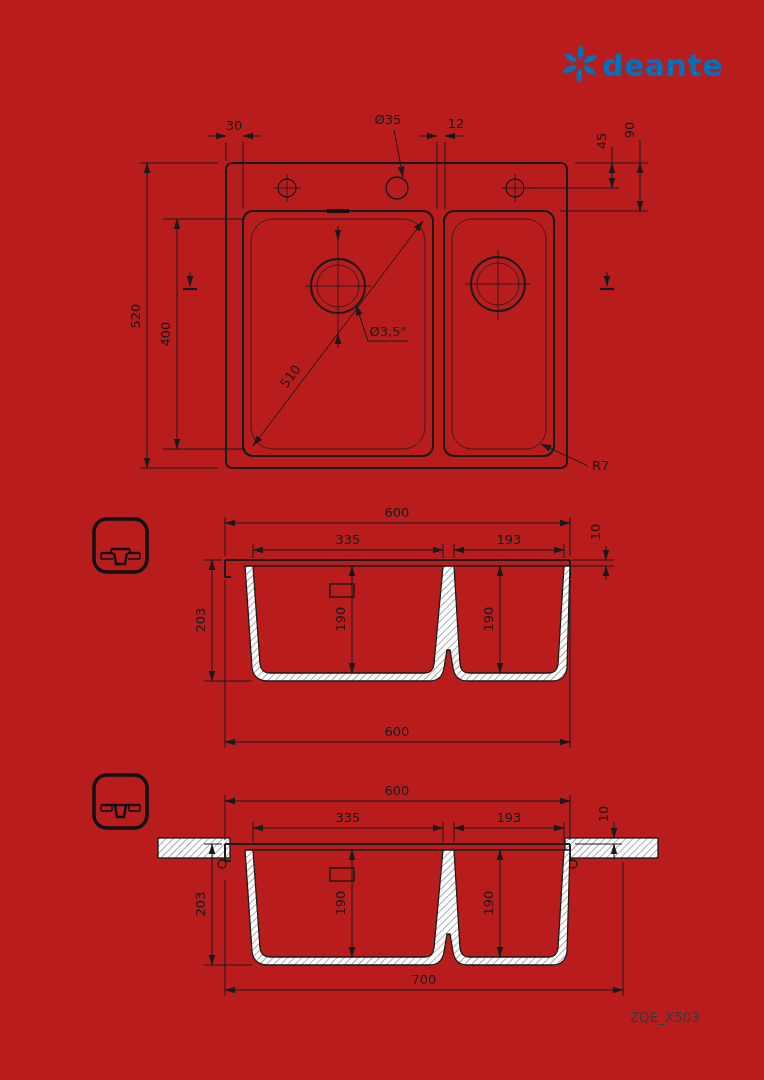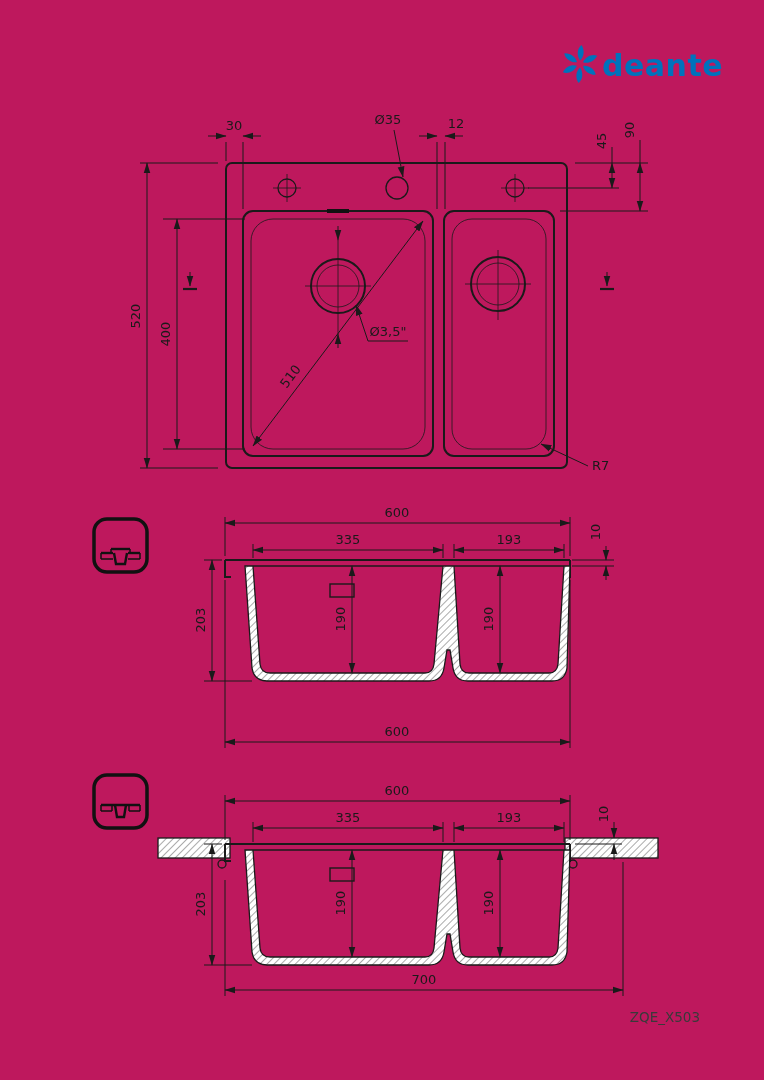--- a/index.html
+++ b/index.html
@@ -1,16 +1,16 @@
 <!DOCTYPE html>
 <html><head>
 <meta charset="utf-8">
 <style>
   html,body{margin:0;padding:0;background:#ffffff;}
-  .page{position:relative;width:764px;height:1080px;background:#be185d;overflow:hidden;}
+  .page{position:relative;width:764px;height:1080px;background:#b91c1c;overflow:hidden;}
   text{font-family:"DejaVu Sans",sans-serif;}
   .dim{font-size:13px;fill:#1a1a1a;}
   .model{font-size:13.5px;fill:#3a3a3a;}
   .brandtext{font-size:30px;font-weight:bold;letter-spacing:.5px;}
   .ln-t{stroke:#1a1a1a;stroke-width:.8;fill:none;}
   .ln{stroke:#1a1a1a;stroke-width:1.3;fill:none;}
   .ln-m{stroke:#1a1a1a;stroke-width:2;fill:none;}
   .dimln{stroke:#1a1a1a;stroke-width:1;fill:none;}
   .tick{stroke:#1a1a1a;stroke-width:2.2;fill:none;}
   .iconbox{stroke:#111;stroke-width:3.5;fill:none;}

